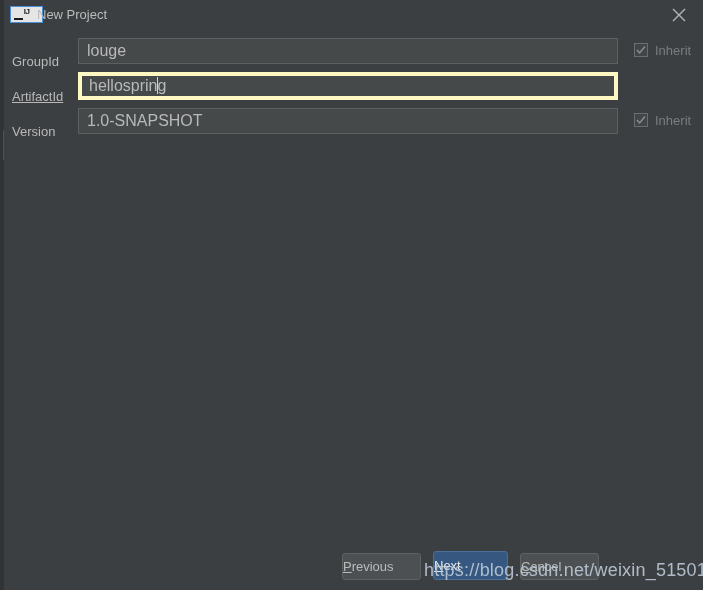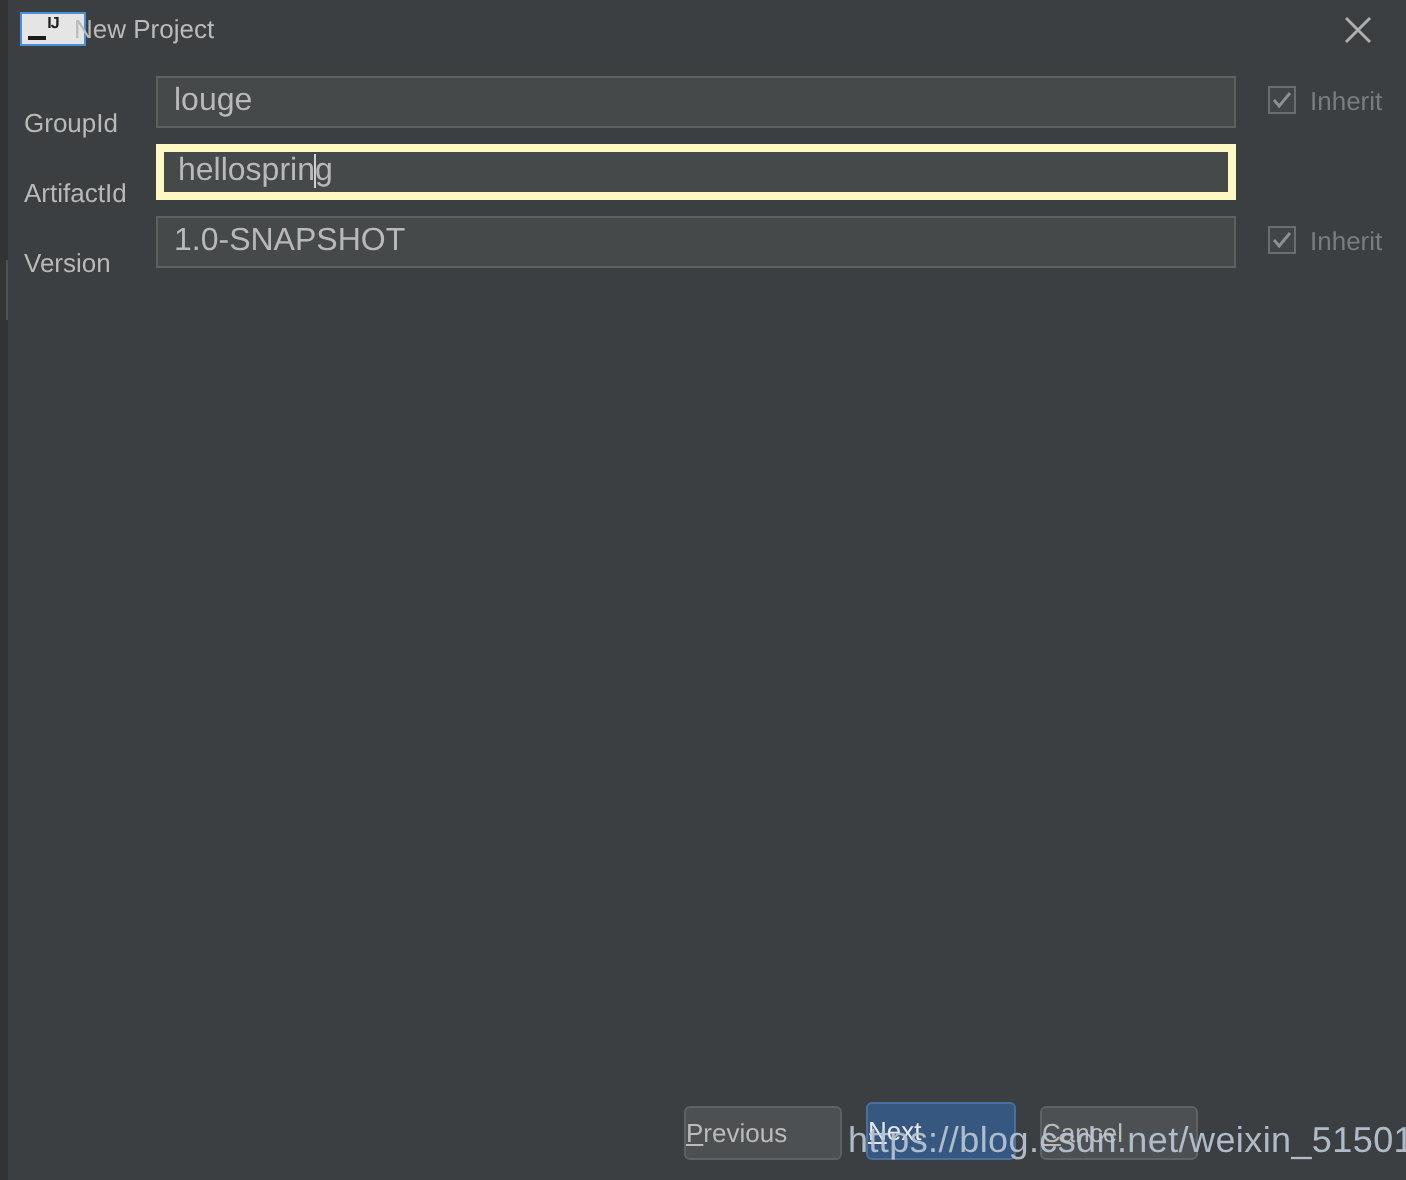--- a/index.html
+++ b/index.html
@@ -214,21 +214,21 @@
       <div class="checkbox">
         <svg width="10" height="10" viewBox="0 0 10 10" aria-hidden="true">
           <polyline points="1,5 3.6,8 9,1.5" fill="none" stroke="#8d9092" stroke-width="1.4"></polyline>
         </svg>
       </div>
       <div class="inherit-label">Inherit</div>
     </div>
   </div>
 
   <div class="form-row" style="top:72px;">
-    <div class="row-label" style="line-height:28px;">ArtifactId</div>
+    <div class="row-label" style="line-height:28px;text-decoration:underline;">ArtifactId</div>
     <input class="field focused" type="text" value="hellospring" style="">
     <div class="caret" id="artifact-caret" style="left: 152.875px;"></div>
   </div>
 
   <div class="form-row" style="top:108px;">
     <div class="row-label">Version</div>
     <input class="field" type="text" readonly="" value="1.0-SNAPSHOT" style="">
     <div class="inherit-box">
       <div class="checkbox">
         <svg width="10" height="10" viewBox="0 0 10 10" aria-hidden="true">

